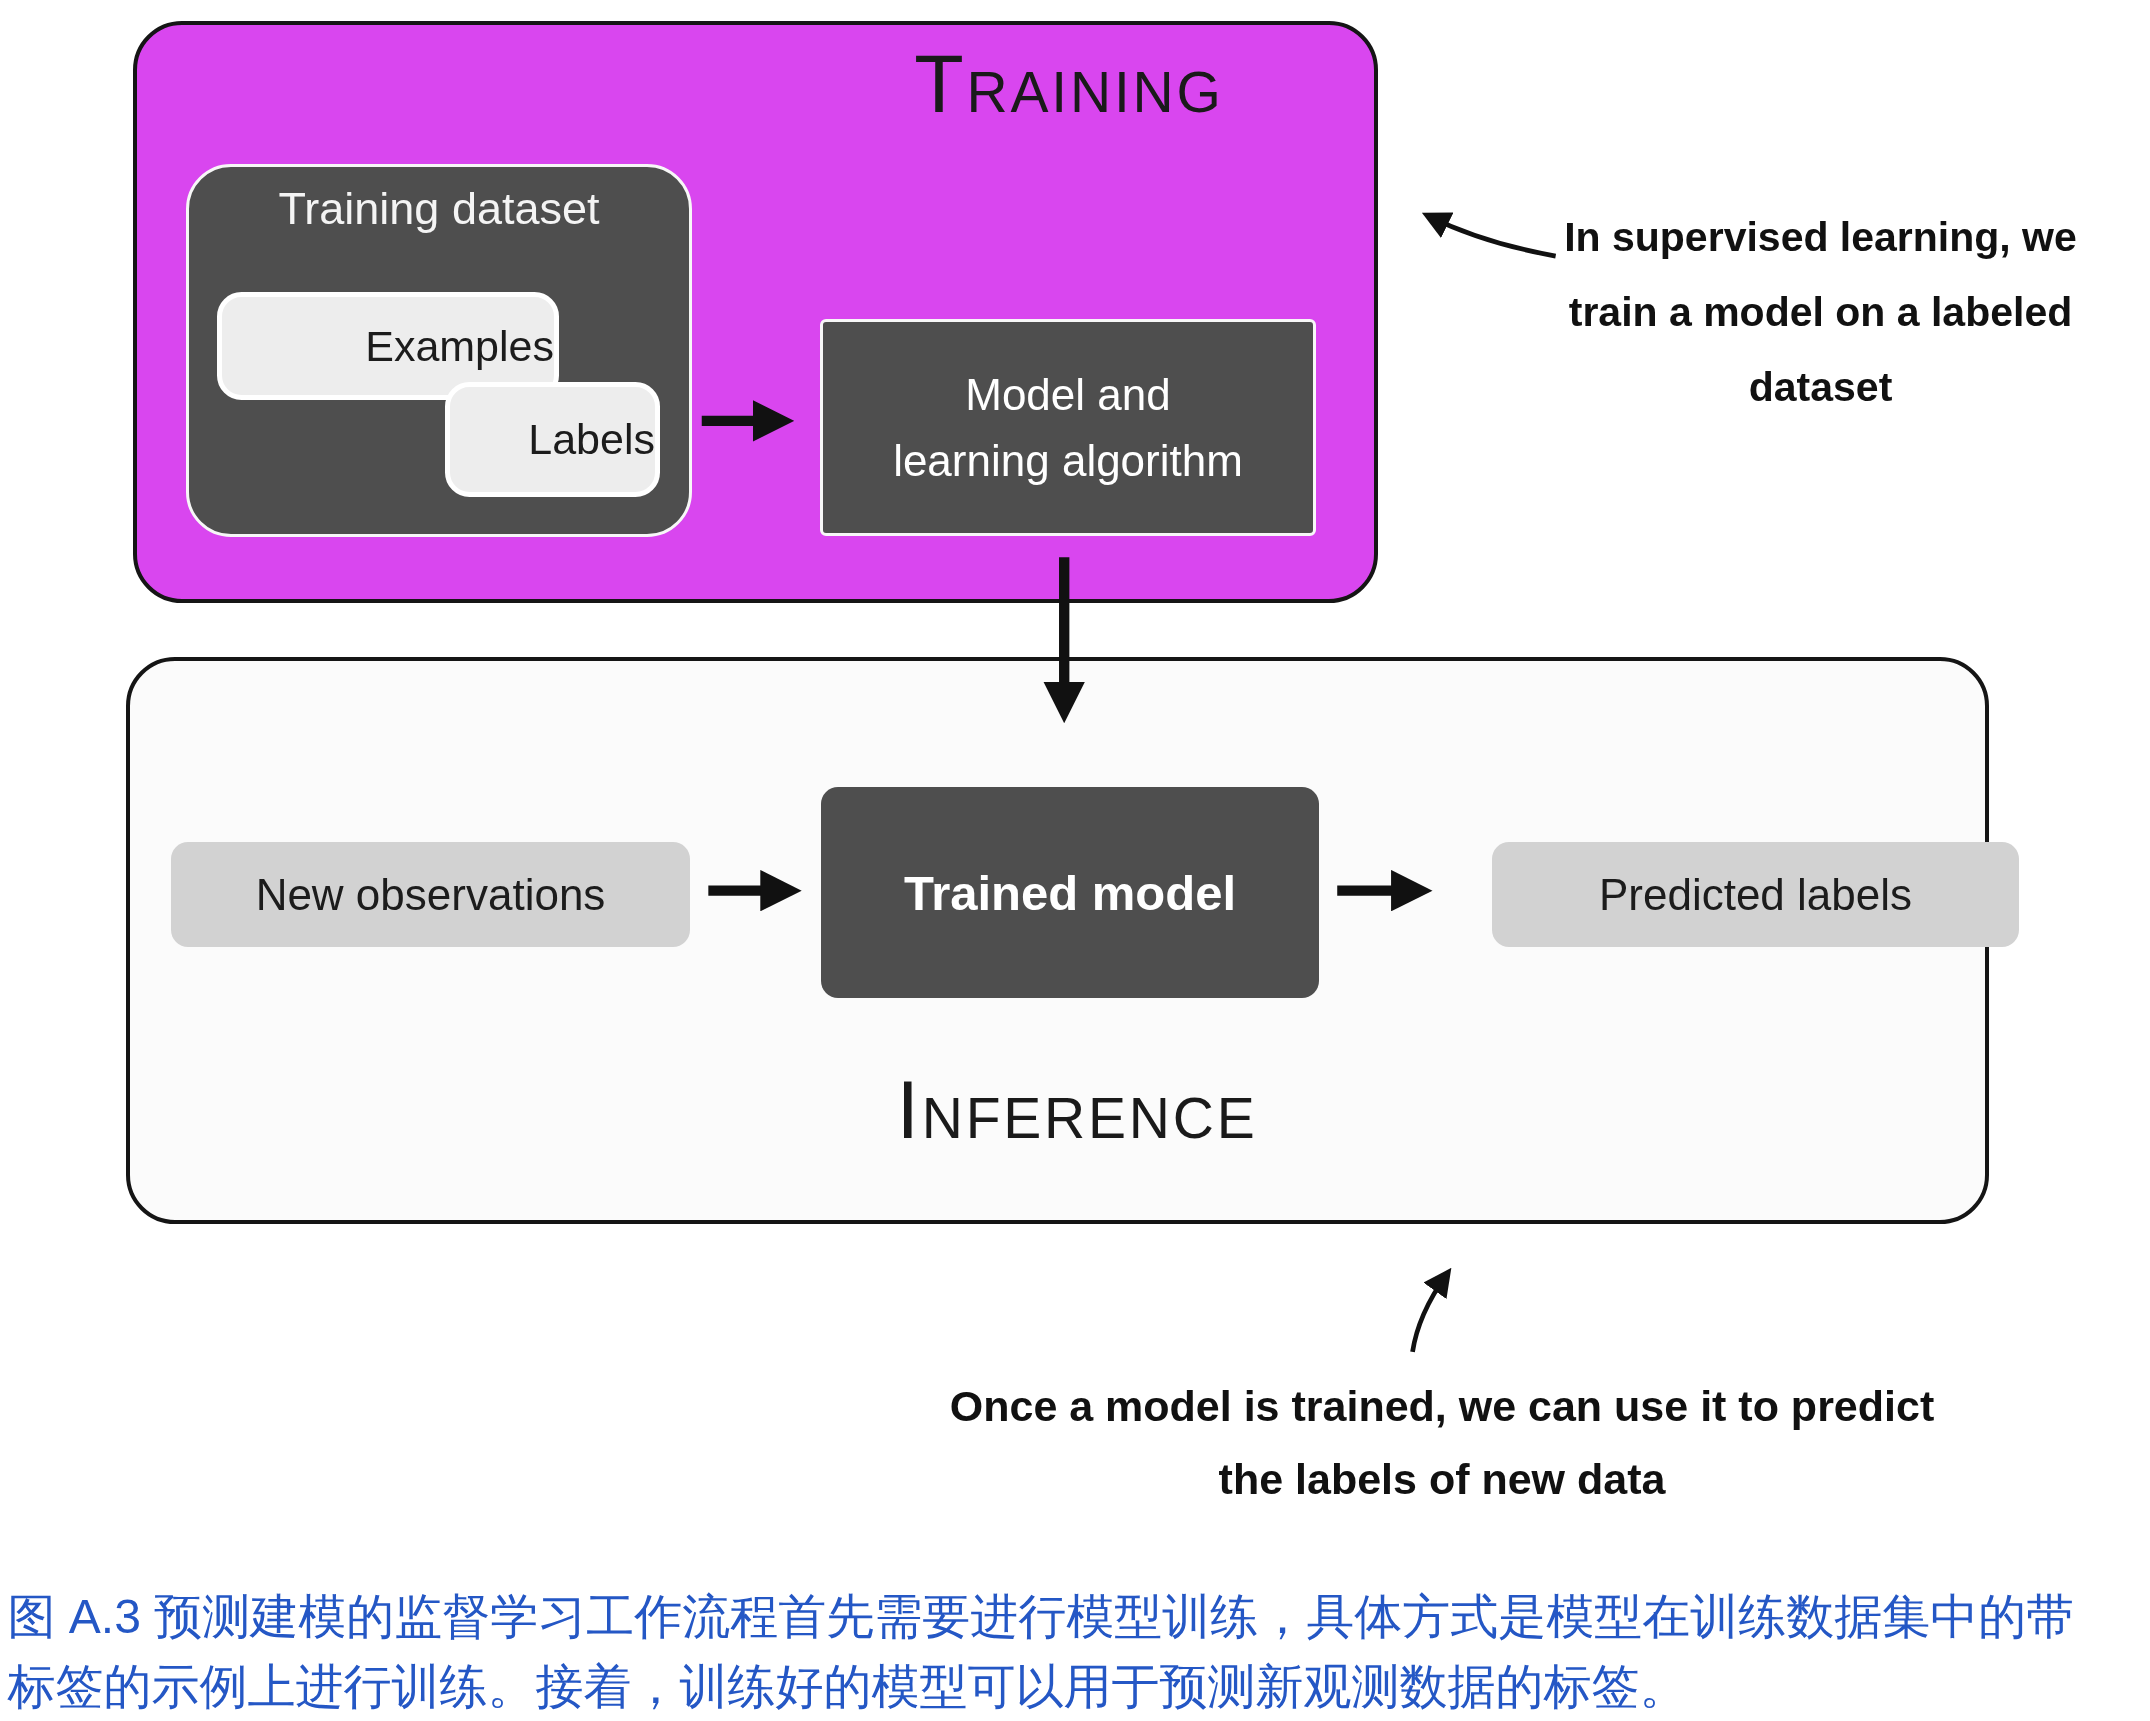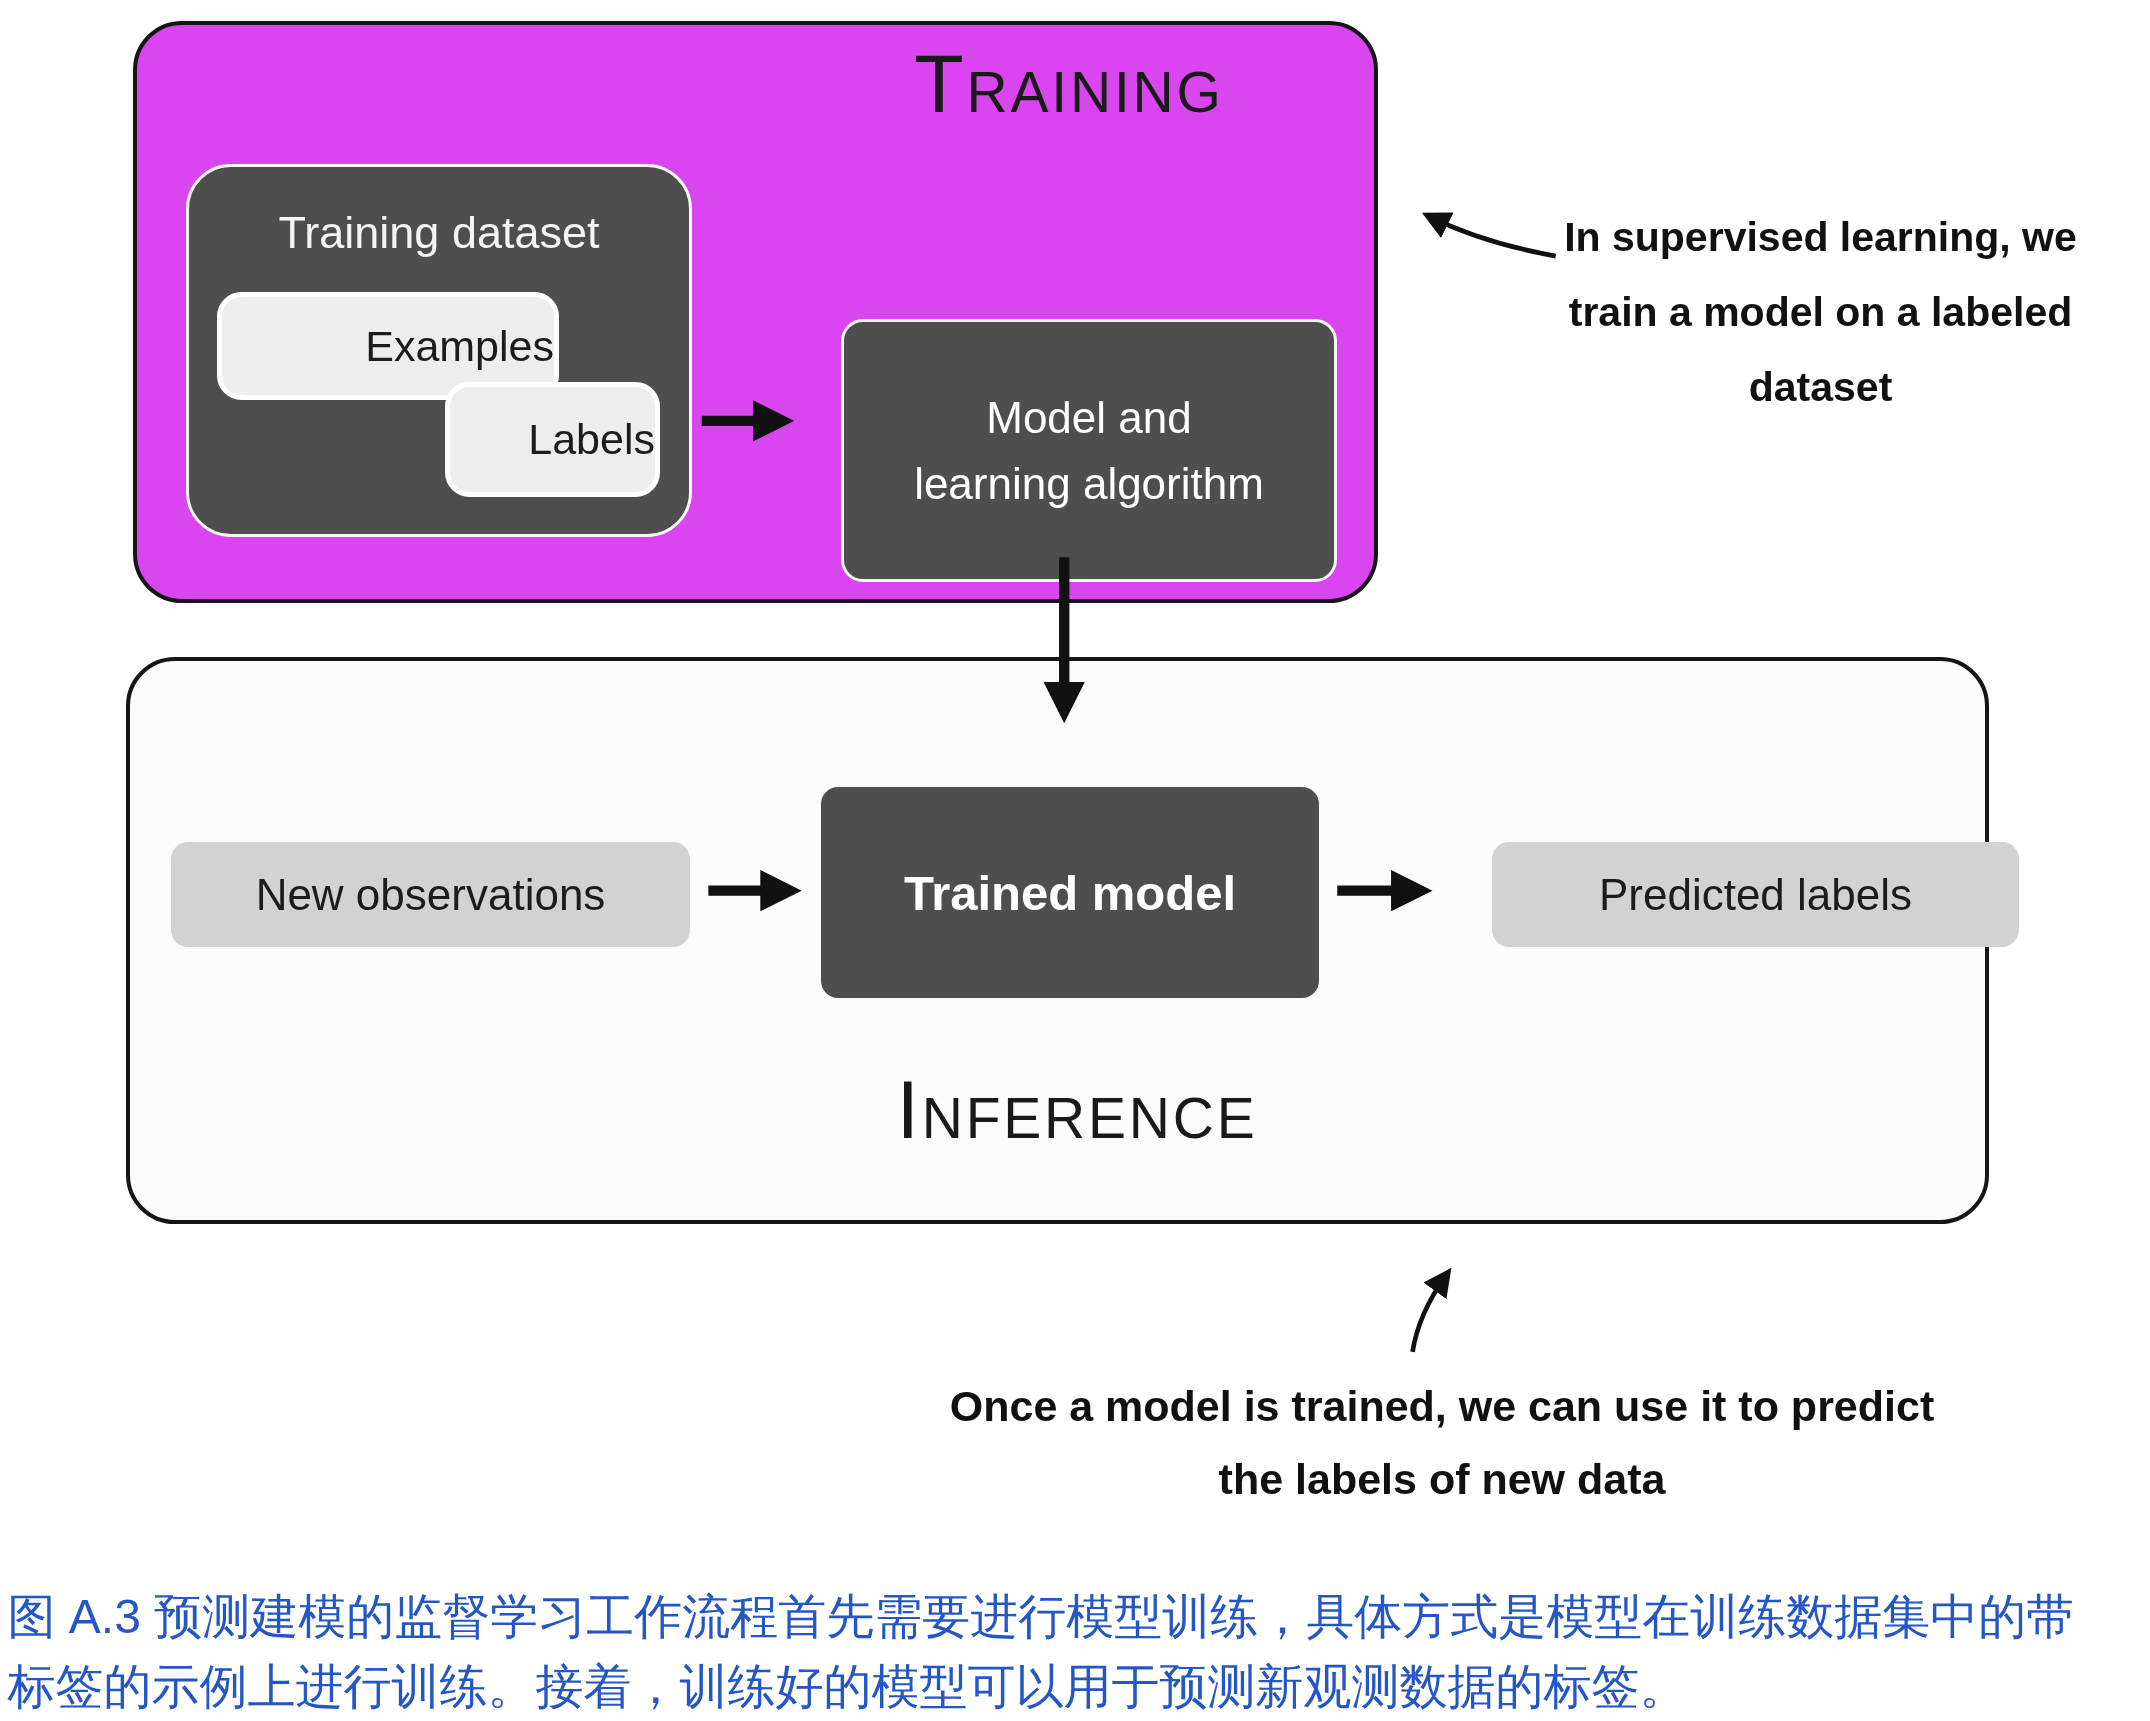--- a/index.html
+++ b/index.html
@@ -50,27 +50,27 @@
     align-items: center;
     justify-content: center;
     text-align: center;
   }
   .dataset-box {
     left: 49px; top: 139px; width: 506px; height: 373px;
     border-radius: 45px;
     justify-content: flex-start;
   }
   .dataset-label {
-    margin-top: 40px;
+    margin-top: 16px;
     font-size: 45px;
     color: #f4f4f4;
   }
   .model-box {
-    left: 704px; top: 294px; width: 496px; height: 263px;
-    border-radius: 22px;
+    left: 683px; top: 294px; width: 496px; height: 217px;
+    border-radius: 6px;
     font-size: 44px;
     line-height: 1.5;
   }
   .trained-model-box {
     left: 691px; top: 126px; width: 498px; height: 211px;
     border-radius: 17px;
     font-size: 49px;
     font-weight: 700;
   }
 

